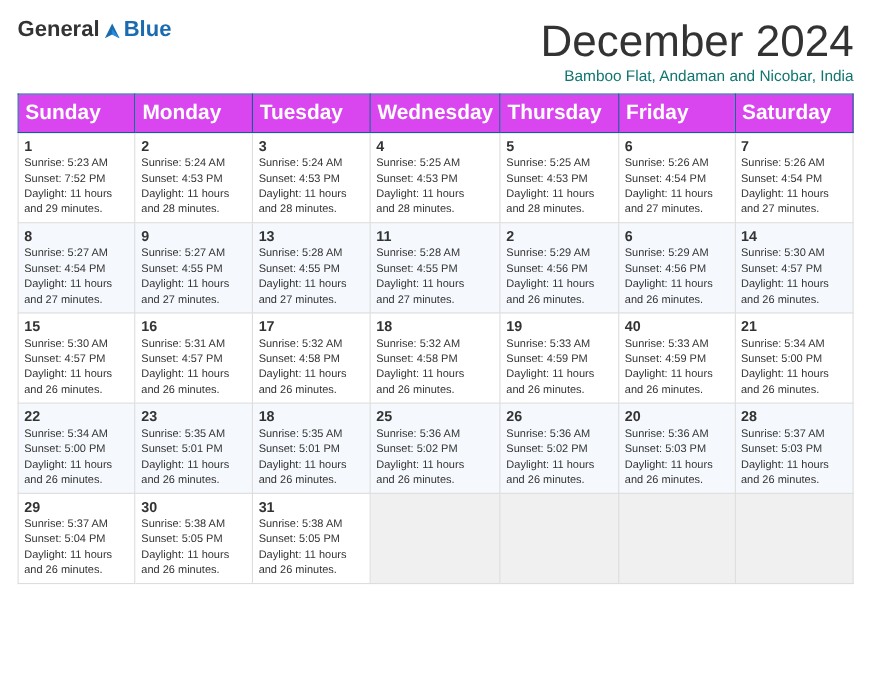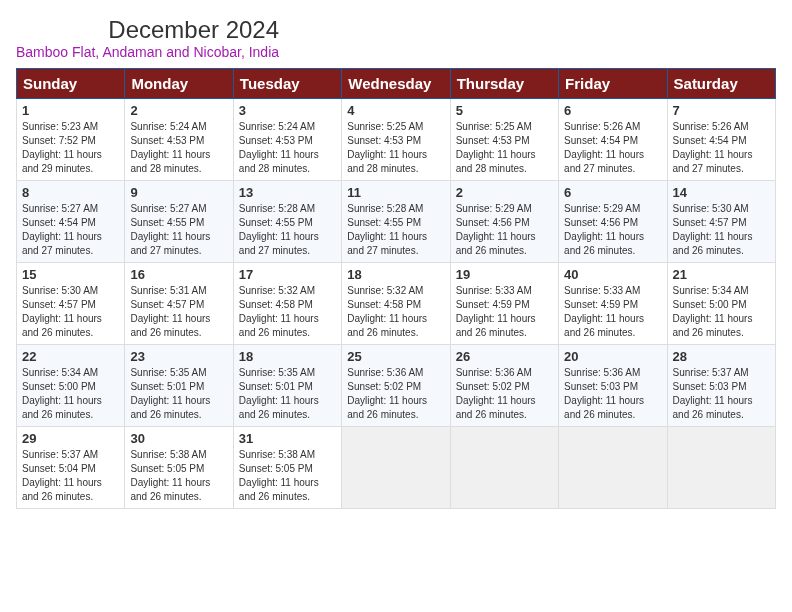--- a/index.html
+++ b/index.html
@@ -32,39 +32,39 @@
     .logo-blue { color: #1a6bb0; }
     .logo-icon {
       width: 20px;
       height: 20px;
       margin-left: 2px;
     }
     .title-section {
       text-align: right;
     }
     .month-year {
-      font-size: 24px;
+      font-size: 40px;
       font-weight: normal;
       color: #333;
     }
     .location {
       font-size: 14px;
-      color: #a21caf;
+      color: #0f766e;
     }
     .calendar {
       width: 100%;
       border-collapse: collapse;
       border: 1px solid #ccc;
     }
     .calendar th {
-      background: #7f1d1d;
+      background: #d946ef;
       color: #fff;
       text-align: left;
       padding: 6px 6px;
-      font-size: 15px;
+      font-size: 19px;
       font-weight: bold;
       border: 1px solid #1a5a9a;
     }
     .calendar td {
       width: 14.28%;
       vertical-align: top;
       padding: 4px 5px;
       font-size: 10.5px;
       color: #333;
       border: 1px solid #ddd;
@@ -86,20 +86,30 @@
     .day-info {
       font-size: 10px;
       line-height: 1.4;
       color: #333;
     }
   </style>
 </head>
 <body>
 
 <div class="header">
+  <div class="logo">
+    <div class="logo-text">
+      <span class="logo-general">General</span>
+      <svg class="logo-icon" viewBox="0 0 24 20" fill="none">
+        <path d="M12 2 L20 18 L12 14 L4 18 Z" fill="#1a6bb0"></path>
+        <path d="M12 14 L20 18 L12 8 Z" fill="#2a8de0"></path>
+      </svg>
+      <span class="logo-blue">Blue</span>
+    </div>
+  </div>
   <div class="title-section">
     <div class="month-year">December 2024</div>
     <div class="location">Bamboo Flat, Andaman and Nicobar, India</div>
   </div>
 </div>
 
 <table class="calendar">
   <thead>
     <tr>
         <th>Sunday</th>

